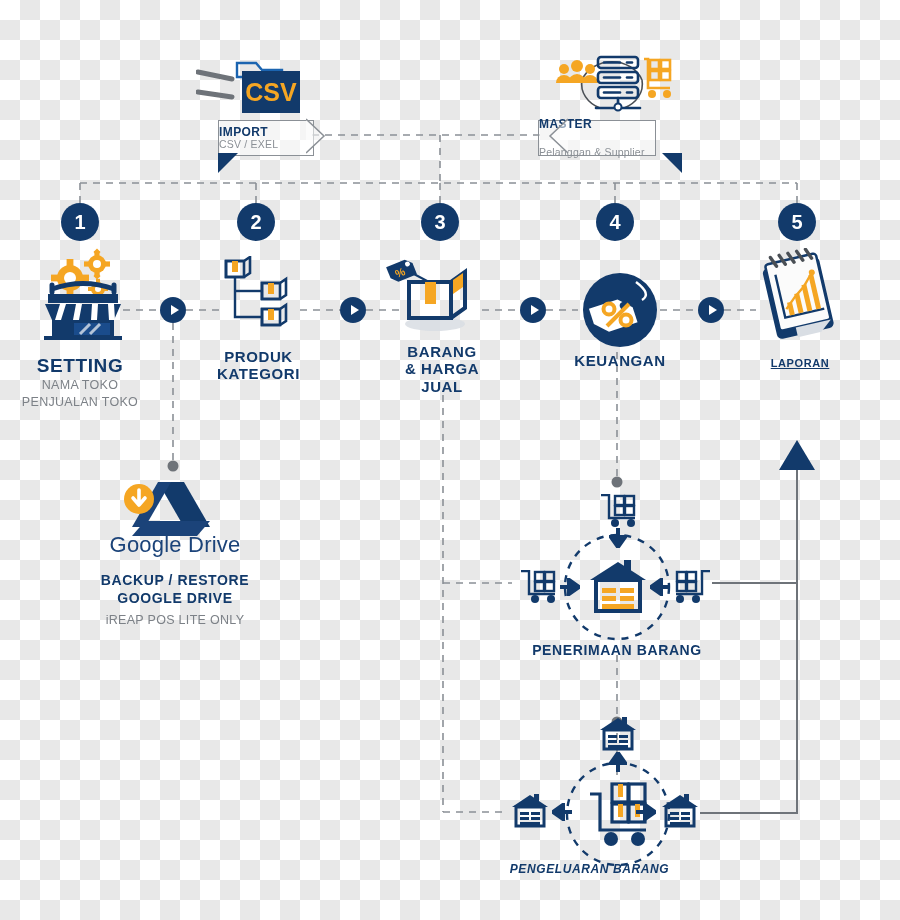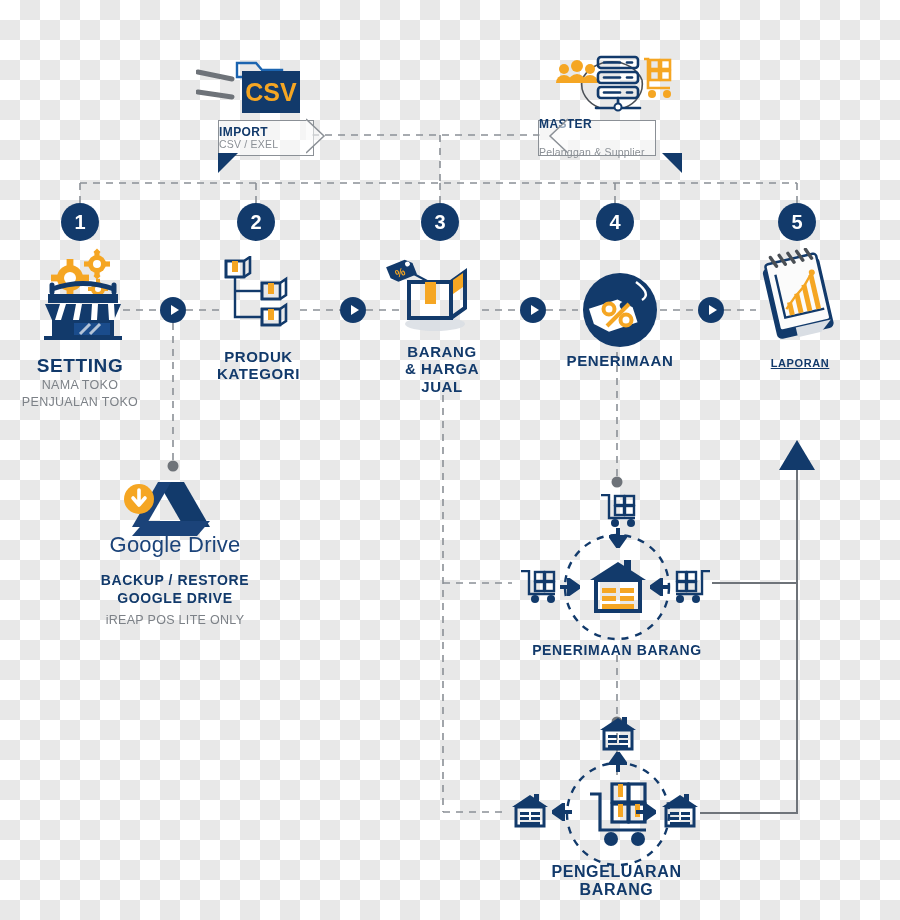--- a/index.html
+++ b/index.html
@@ -323,21 +323,21 @@
         <path d="M14,32 L44,32 L56,44 L56,60 L26,60 L14,48 Z" fill="#fff"></path>
         <circle cx="48" cy="40" r="4" fill="#123a6b"></circle>
       </g>
       <g fill="none" stroke="#f5a623" stroke-width="4">
         <circle cx="31" cy="41" r="5.5"></circle>
         <circle cx="48" cy="52" r="5.5"></circle>
       </g>
       <line x1="51" y1="36" x2="29" y2="58" stroke="#f5a623" stroke-width="4"></line>
     </svg>
   </div>
-  <div class="label-main" style="left:545px;top:352px;width:150px;font-size:15px;">PENERIMAAN</div>
+  <div class="label-main" style="left:545px;top:352px;width:150px;font-size:15px;">KEUANGAN</div>
 
   <div class="node" style="left:753px;top:248px;">
     <svg width="92" height="98" viewBox="0 0 92 98">
       <g transform="rotate(-13 46 49)">
         <rect x="16" y="14" width="58" height="72" rx="5" fill="#123a6b"></rect>
         <rect x="20" y="10" width="52" height="68" rx="3" fill="#fbfbfb" stroke="#123a6b" stroke-width="2.5"></rect>
 
         <g stroke="#4a4f55" stroke-width="3.4" stroke-linecap="round">
           <line x1="27" y1="4" x2="31" y2="14"></line>
             <line x1="36" y1="4" x2="40" y2="14"></line>
@@ -516,15 +516,15 @@
           <rect x="21" y="19" width="9" height="3"></rect>
         <rect x="10" y="24" width="9" height="3"></rect>
           <rect x="21" y="24" width="9" height="3"></rect>
         <rect x="10" y="29" width="20" height="3"></rect>
       </g>
     </svg>
   </div>
   <svg style="position:absolute;left:636px;top:803px;" width="20" height="18">
     <path d="M0,9 L10,9 M9,2 L19,9 L9,16 Z" stroke="#123a6b" stroke-width="4" fill="#123a6b"></path>
   </svg>
-  <div class="label-main" style="left:519px;top:863px;width:195px;font-size:16px;">PENGELUARAN BARANG</div>
+  <div class="label-main" style="left:492px;top:863px;width:195px;font-size:12px;font-style:italic;">PENGELUARAN BARANG</div>
 
 </div>
 
 </body></html>

